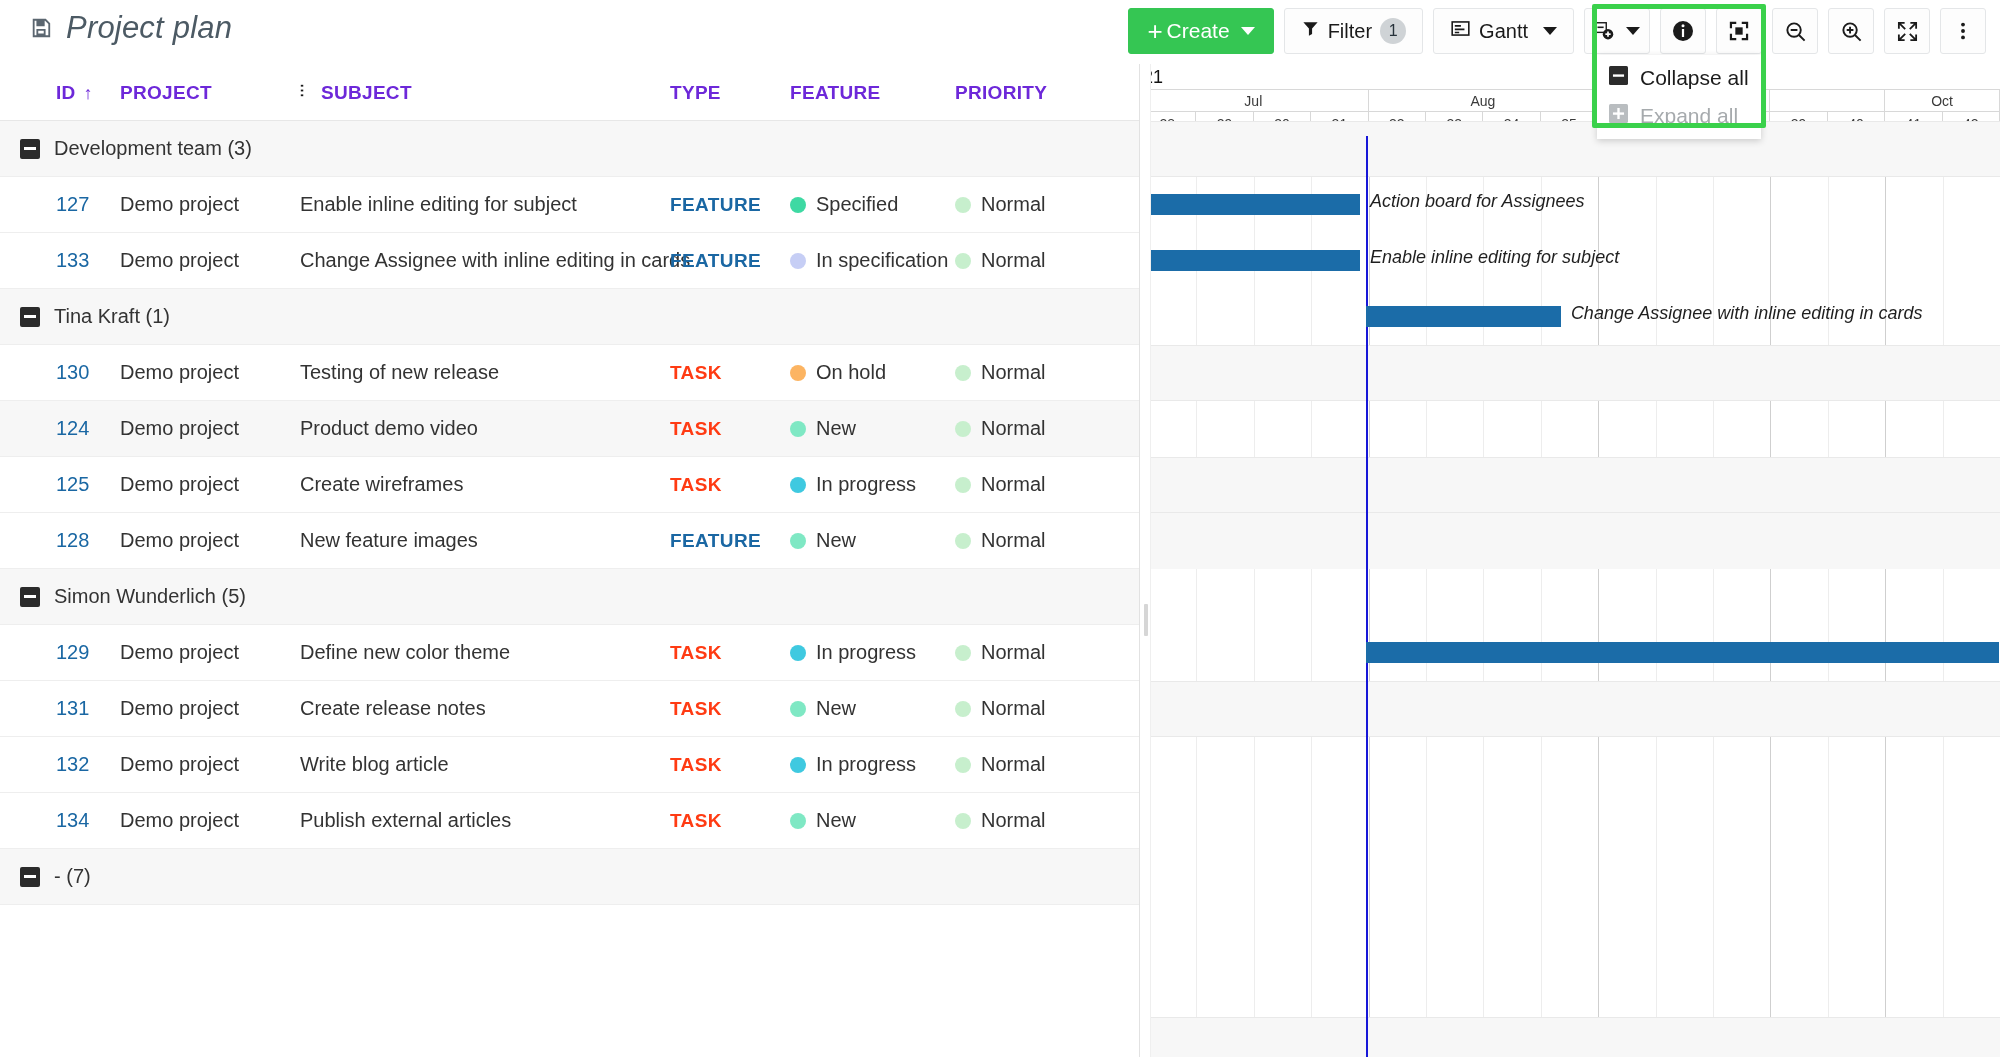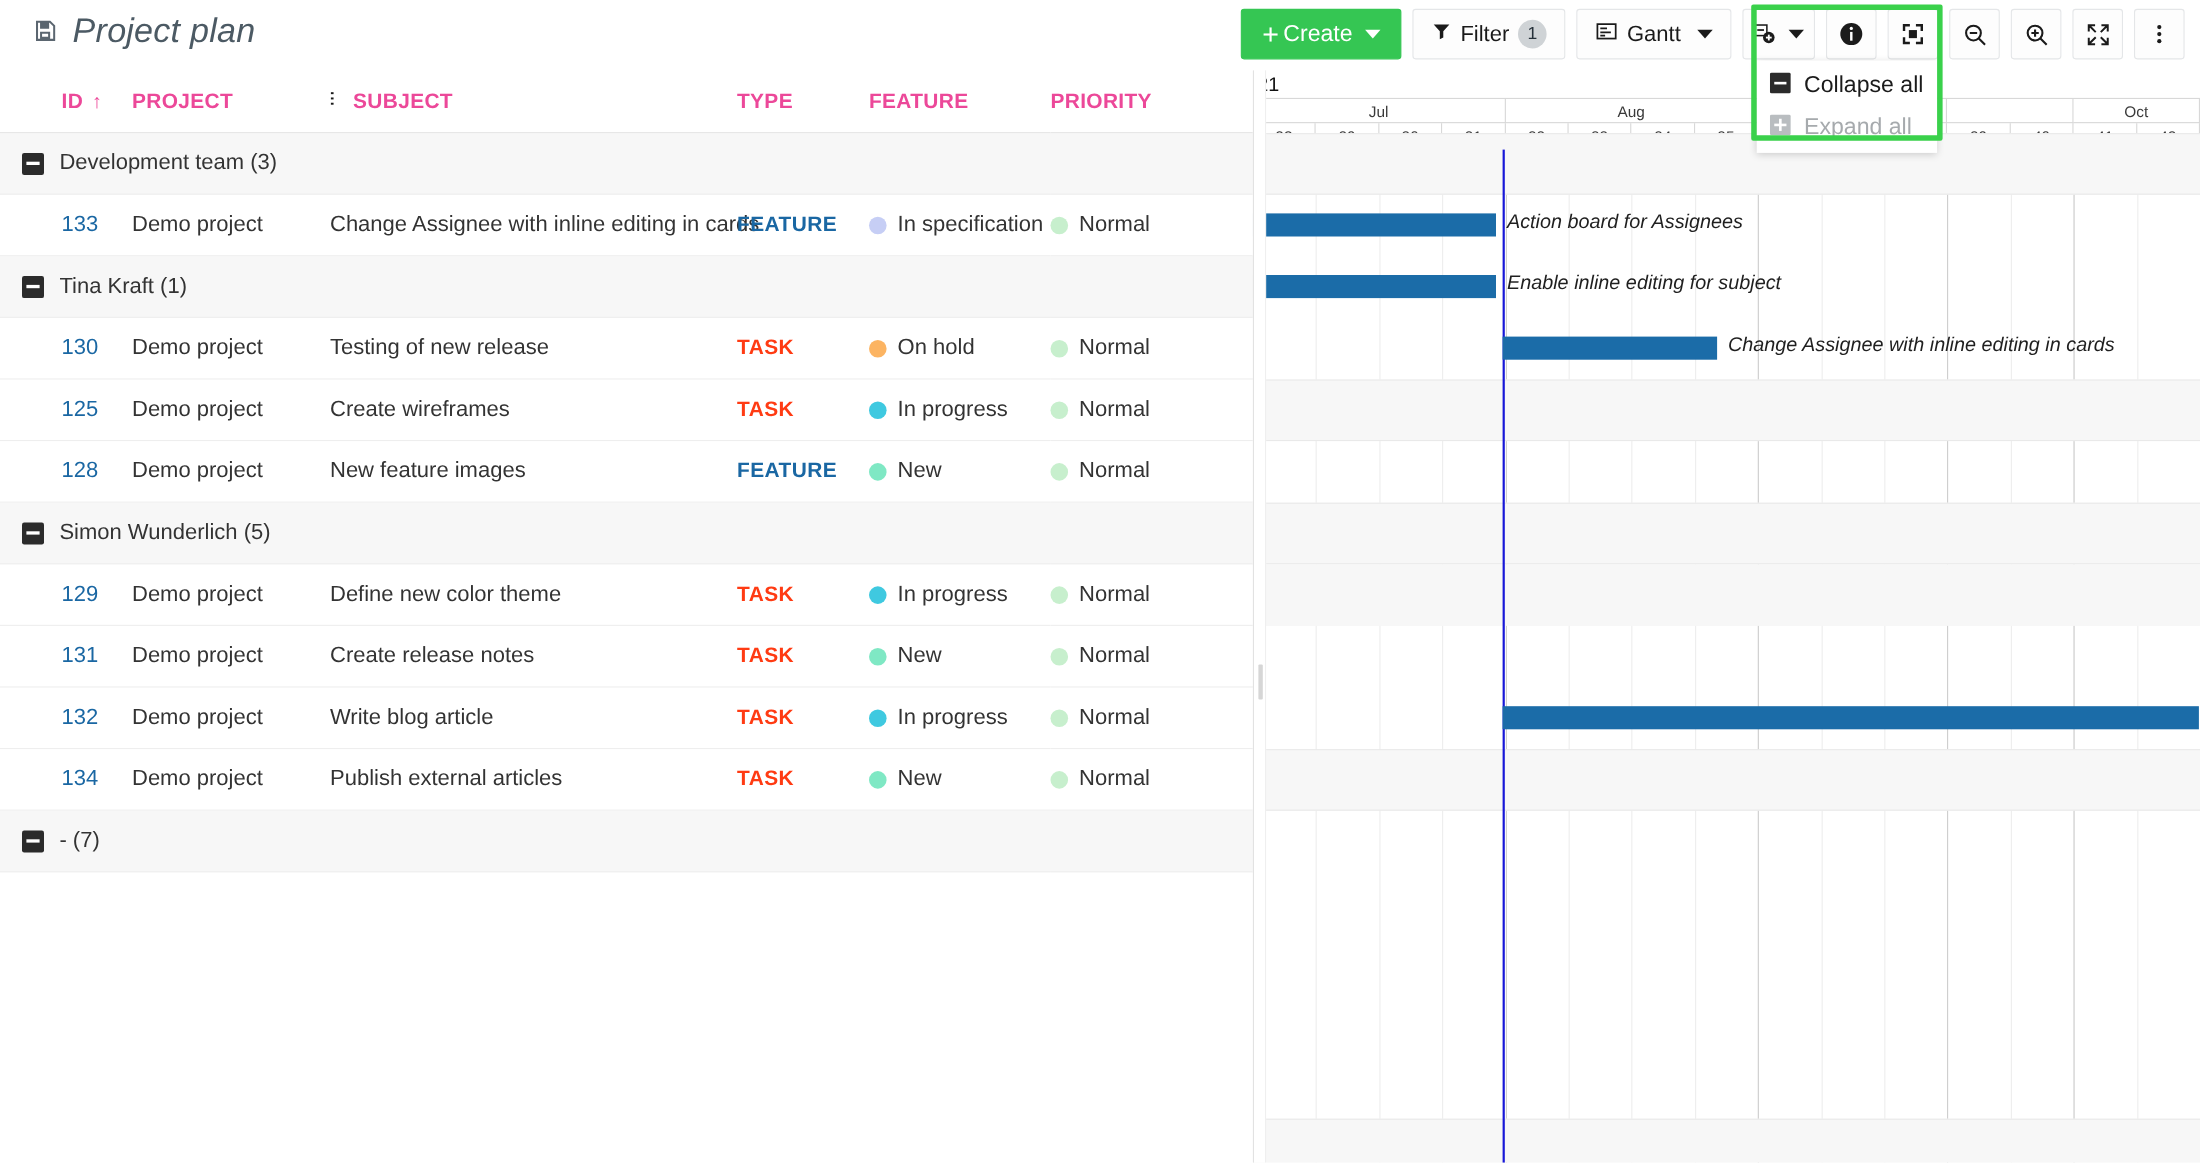--- a/index.html
+++ b/index.html
@@ -74,21 +74,21 @@
   }
   .menu-item.disabled { color: #a6aaad; cursor: default; }
 
   
   .table-pane {
     position: absolute; left: 0; top: 64px; width: 1139px; height: 993px;
     overflow: hidden; background: #fff;
   }
   table.grid { width: 1139px; border-collapse: collapse; table-layout: fixed; }
   table.grid th {
-    text-align: left; font-size: 19px; font-weight: bold; color: #ec4899;
+    text-align: left; font-size: 19px; font-weight: bold; color: #6d28d9;
     padding: 18px 0 16px 0; letter-spacing: .3px;
     border-bottom: 1px solid #e7e7e7; white-space: nowrap; vertical-align: bottom;
   }
   table.grid td {
     font-size: 20px; color: #333; padding: 16px 0; white-space: nowrap;
     border-bottom: 1px solid #eeeeee; vertical-align: middle;
   }
   .c-id    { width: 120px; padding-left: 56px !important; }
   .c-proj  { width: 180px; }
   .c-subj  { width: 370px; }
@@ -332,20 +332,38 @@
       <tbody id="tbody">
           <tr class="row-group">
             <td class="group-cell" colspan="6">
               <div class="group-inner">
                 <span class="collapse-sq"></span>
                 <span>Development team (3)</span>
               </div>
             </td>
           </tr>
           <tr>
+            <td class="c-id"><span class="id-link">127</span></td>
+            <td class="c-proj">Demo project</td>
+            <td class="c-subj">Enable inline editing for subject</td>
+            <td class="c-type"><span class="type-feature">FEATURE</span></td>
+            <td class="c-status">
+              <span class="dotcell">
+                <span class="dot" style="background: rgb(62, 217, 163);"></span>
+                <span>Specified</span>
+              </span>
+            </td>
+            <td class="c-prio">
+              <span class="dotcell">
+                <span class="dot" style="background: rgb(199, 239, 205);"></span>
+                <span>Normal</span>
+              </span>
+            </td>
+          </tr>
+          <tr>
             <td class="c-id"><span class="id-link">133</span></td>
             <td class="c-proj">Demo project</td>
             <td class="c-subj">Change Assignee with inline editing in cards</td>
             <td class="c-type"><span class="type-feature">FEATURE</span></td>
             <td class="c-status">
               <span class="dotcell">
                 <span class="dot" style="background: rgb(198, 206, 245);"></span>
                 <span>In specification</span>
               </span>
             </td>
@@ -366,20 +384,38 @@
           </tr>
           <tr>
             <td class="c-id"><span class="id-link">130</span></td>
             <td class="c-proj">Demo project</td>
             <td class="c-subj">Testing of new release</td>
             <td class="c-type"><span class="type-task">TASK</span></td>
             <td class="c-status">
               <span class="dotcell">
                 <span class="dot" style="background: rgb(252, 180, 98);"></span>
                 <span>On hold</span>
+              </span>
+            </td>
+            <td class="c-prio">
+              <span class="dotcell">
+                <span class="dot" style="background: rgb(199, 239, 205);"></span>
+                <span>Normal</span>
+              </span>
+            </td>
+          </tr>
+          <tr class="row-highlight">
+            <td class="c-id"><span class="id-link">124</span></td>
+            <td class="c-proj">Demo project</td>
+            <td class="c-subj">Product demo video</td>
+            <td class="c-type"><span class="type-task">TASK</span></td>
+            <td class="c-status">
+              <span class="dotcell">
+                <span class="dot" style="background: rgb(127, 232, 196);"></span>
+                <span>New</span>
               </span>
             </td>
             <td class="c-prio">
               <span class="dotcell">
                 <span class="dot" style="background: rgb(199, 239, 205);"></span>
                 <span>Normal</span>
               </span>
             </td>
           </tr>
           <tr>

